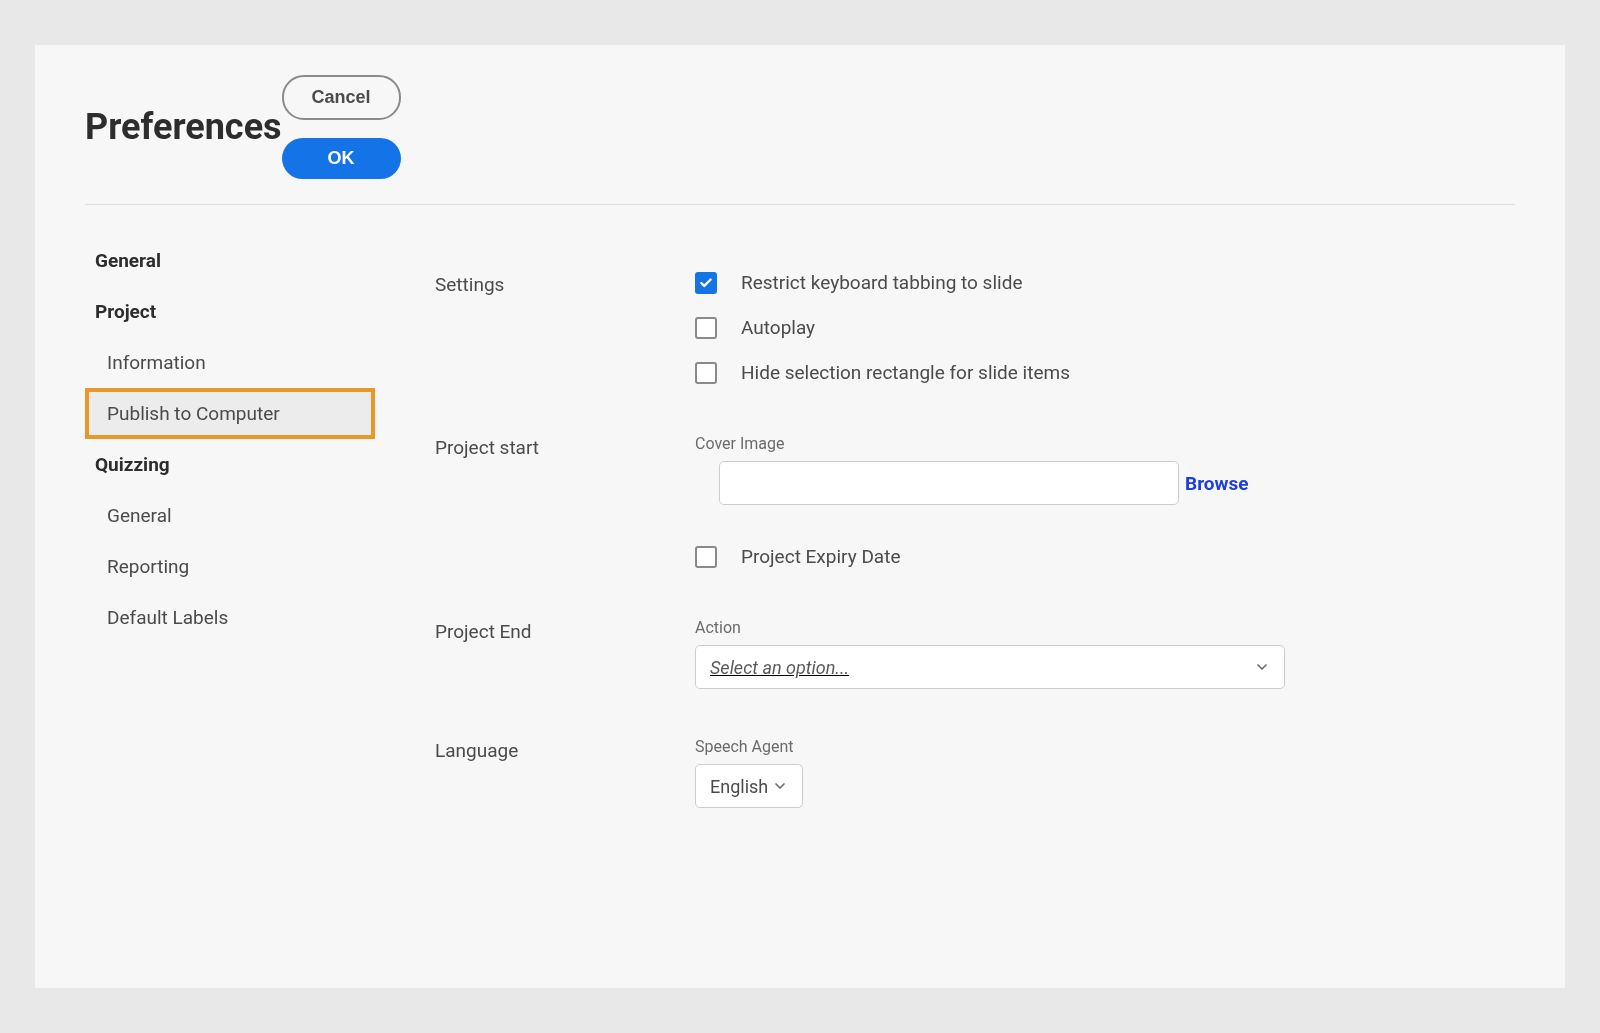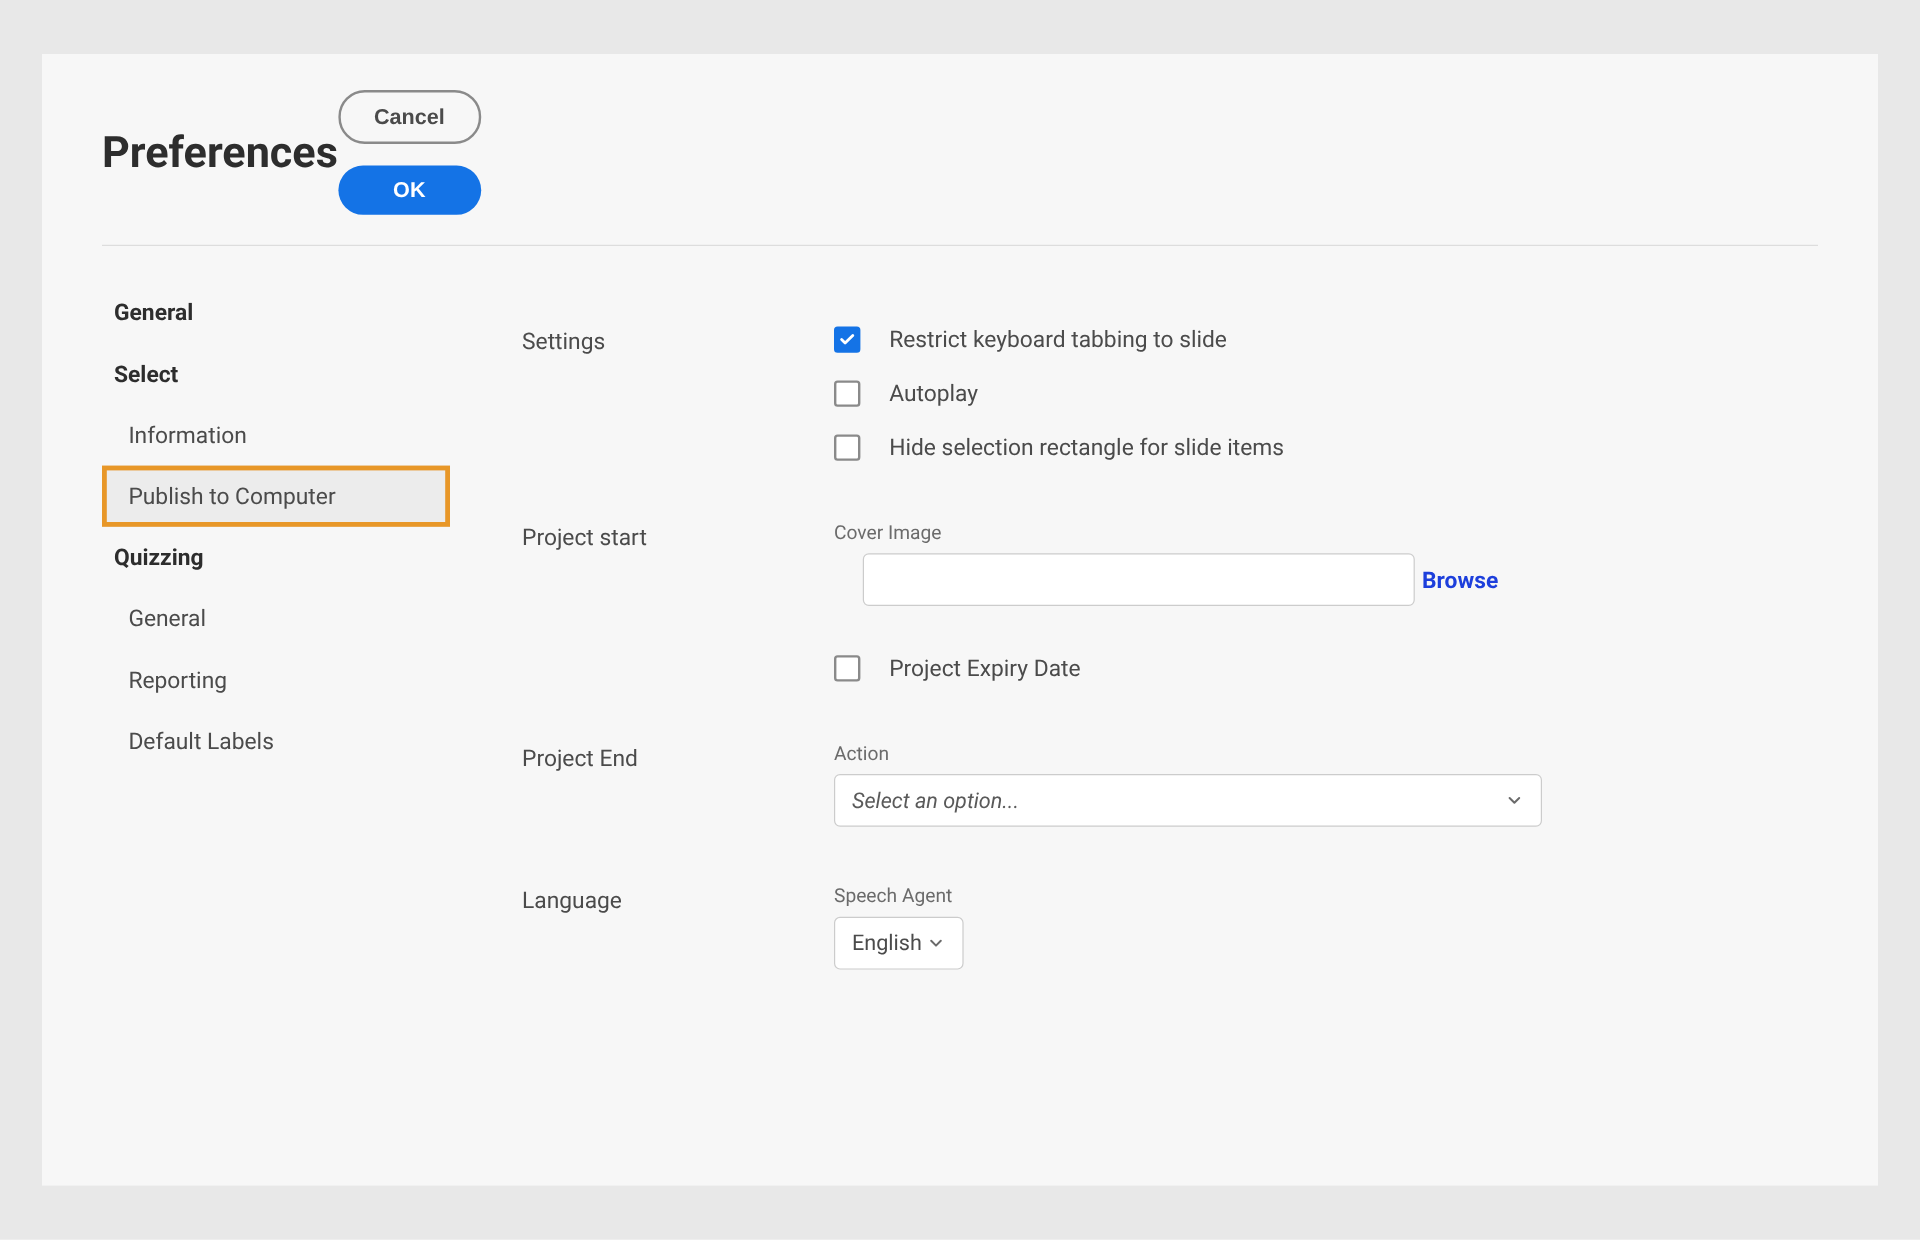--- a/index.html
+++ b/index.html
@@ -161,20 +161,21 @@
       width: 590px;
       height: 44px;
       border: 1px solid #ccc;
       border-radius: 5px;
       background: #fff;
       padding: 0 14px;
       display: flex;
       align-items: center;
       justify-content: space-between;
       cursor: pointer;
+      text-decoration: underline;
     }
     .select-wide .placeholder {
       font-style: italic;
       color: #5a5a5a;
       font-size: 18px;
     }
     .select-small {
       height: 44px;
       border: 1px solid #ccc;
       border-radius: 5px;
@@ -205,21 +206,21 @@
     <div class="title">Preferences</div>
     <div class="header-buttons">
       <button class="btn btn-cancel">Cancel</button>
       <button class="btn btn-ok">OK</button>
     </div>
   </div>
 
   <div class="content">
     <div class="sidebar">
       <div class="sidebar-item category">General</div>
-      <div class="sidebar-item category">Select</div>
+      <div class="sidebar-item category">Project</div>
       <div class="sidebar-item sub">Information</div>
       <div class="sidebar-item sub selected">Publish to Computer</div>
       <div class="sidebar-item category">Quizzing</div>
       <div class="sidebar-item sub">General</div>
       <div class="sidebar-item sub">Reporting</div>
       <div class="sidebar-item sub">Default Labels</div>
     </div>
 
     <div class="main">
 

